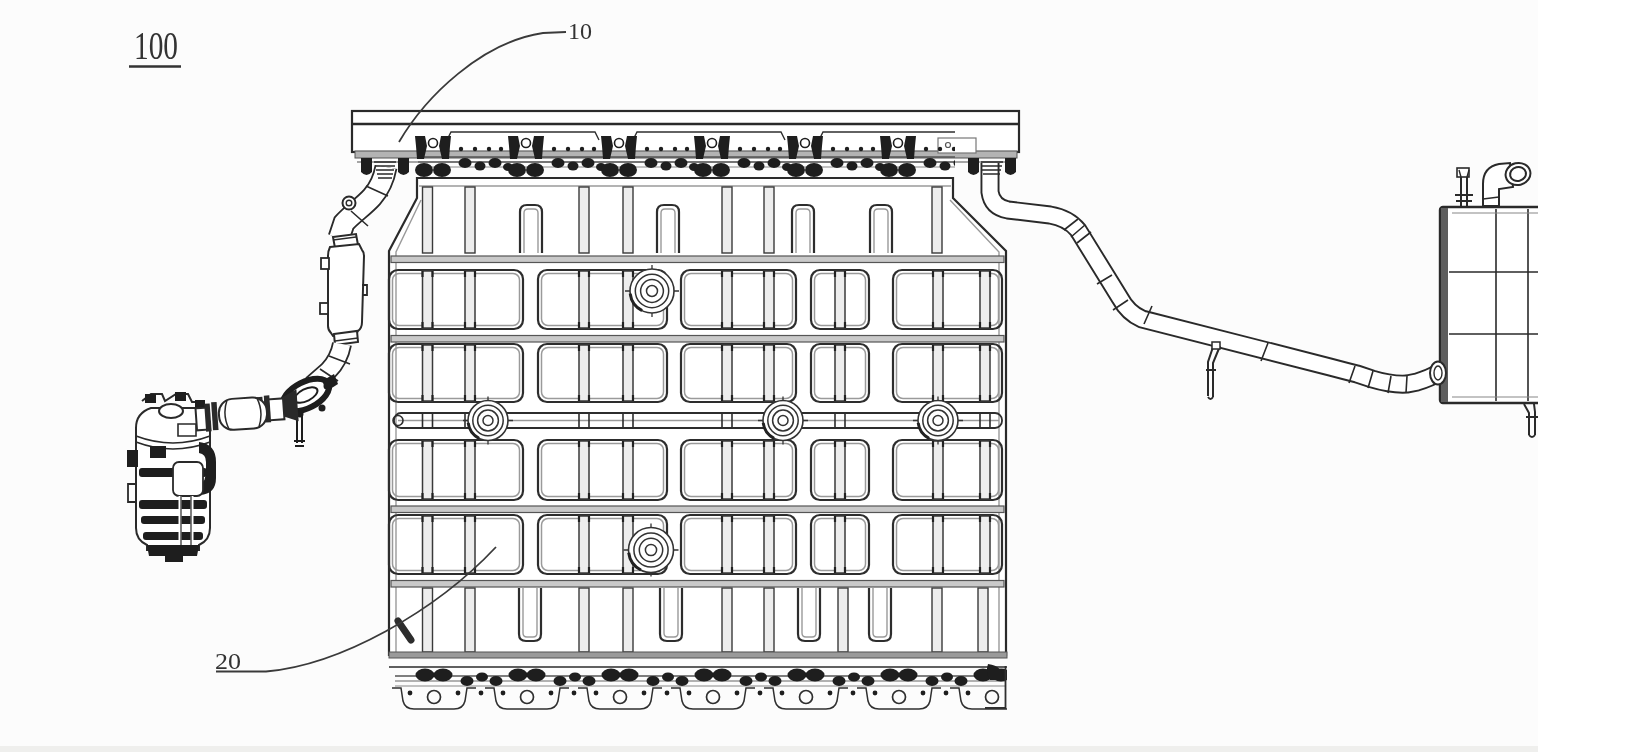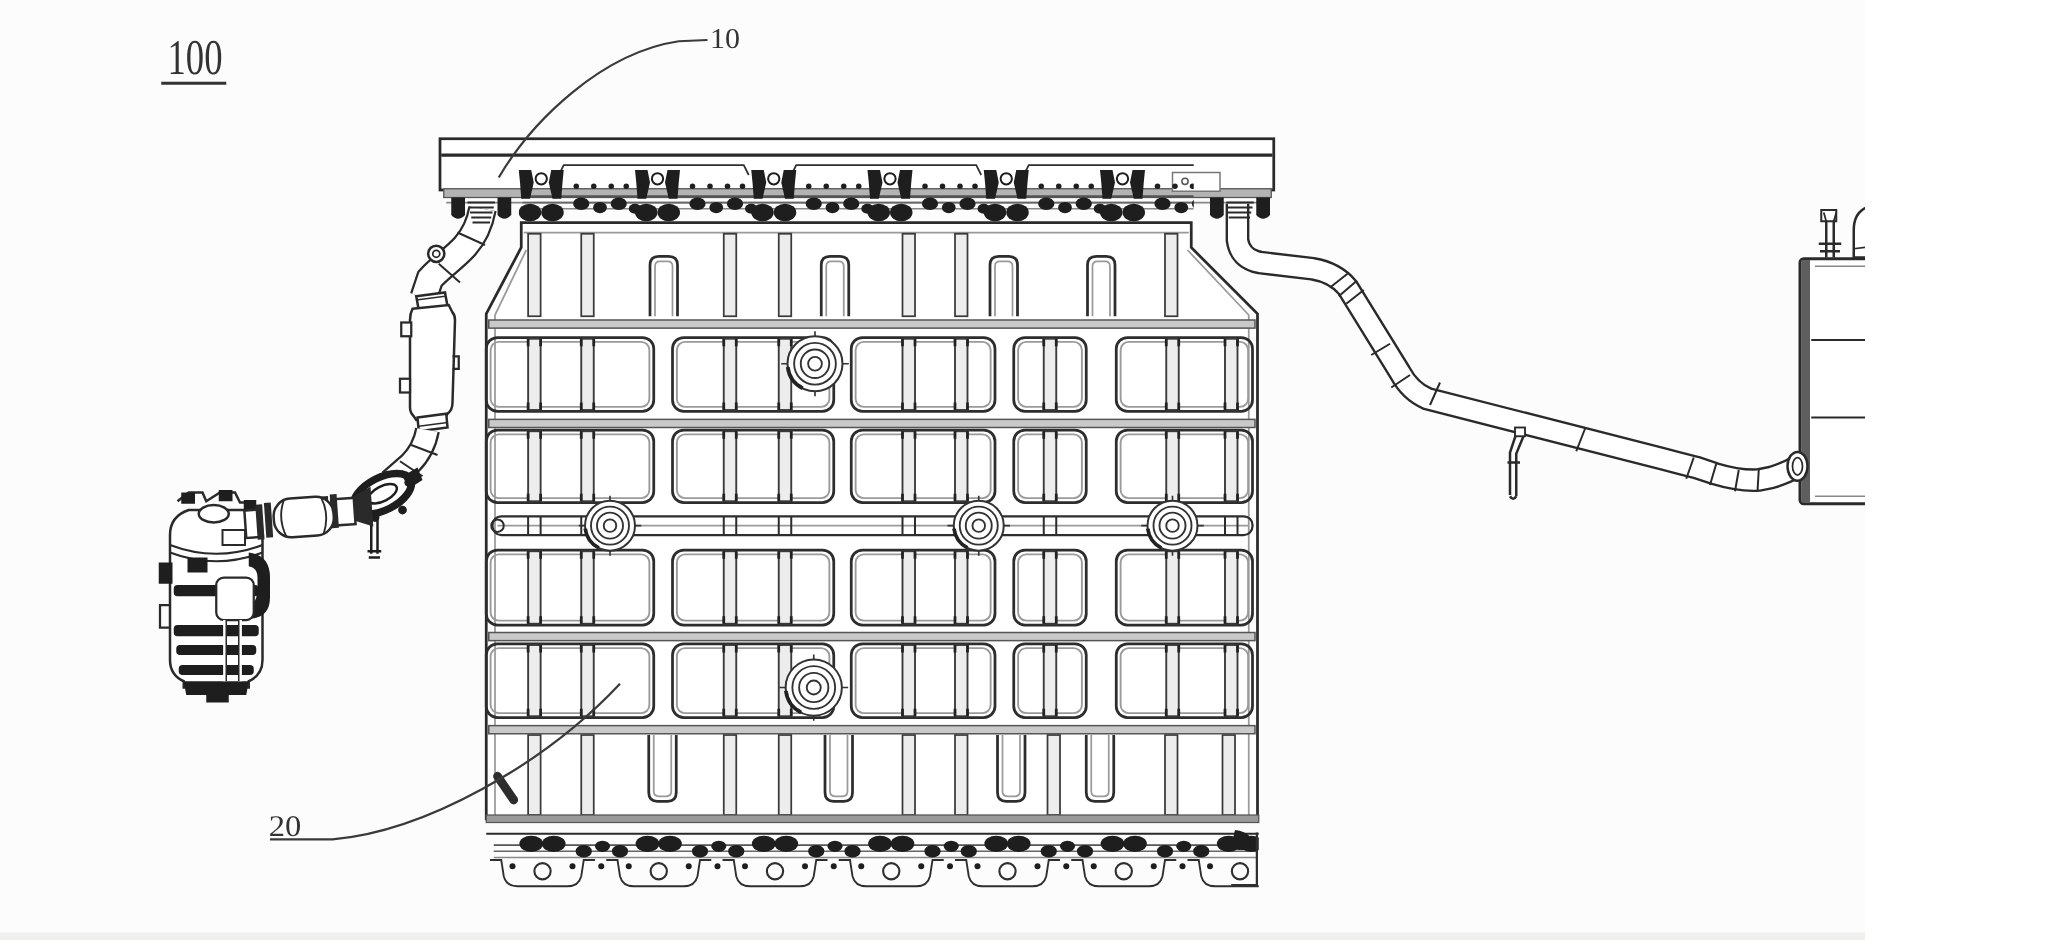--- a/index.html
+++ b/index.html
@@ -1,17 +1,17 @@
 <!DOCTYPE html>
 <html><head>
 <meta charset="utf-8">
 <style>
   html,body{margin:0;padding:0;background:#ffffff;}
   .page{position:relative;width:1492px;height:752px;background:#fcfcfc;overflow:hidden;
-        font-family:"Liberation Serif", serif;}
+        font-family:"Liberation Serif", serif;padding-left:46px;}
   svg{position:absolute;left:0;top:0;}
 </style>
 </head>
 <body>
 <div class="page">
 <svg width="1652" height="752" viewBox="0 0 1652 752" style="filter:blur(0.5px)">
 
 <rect x="0" y="746" width="1652" height="6" fill="#efefed"></rect>
 
 <g>

